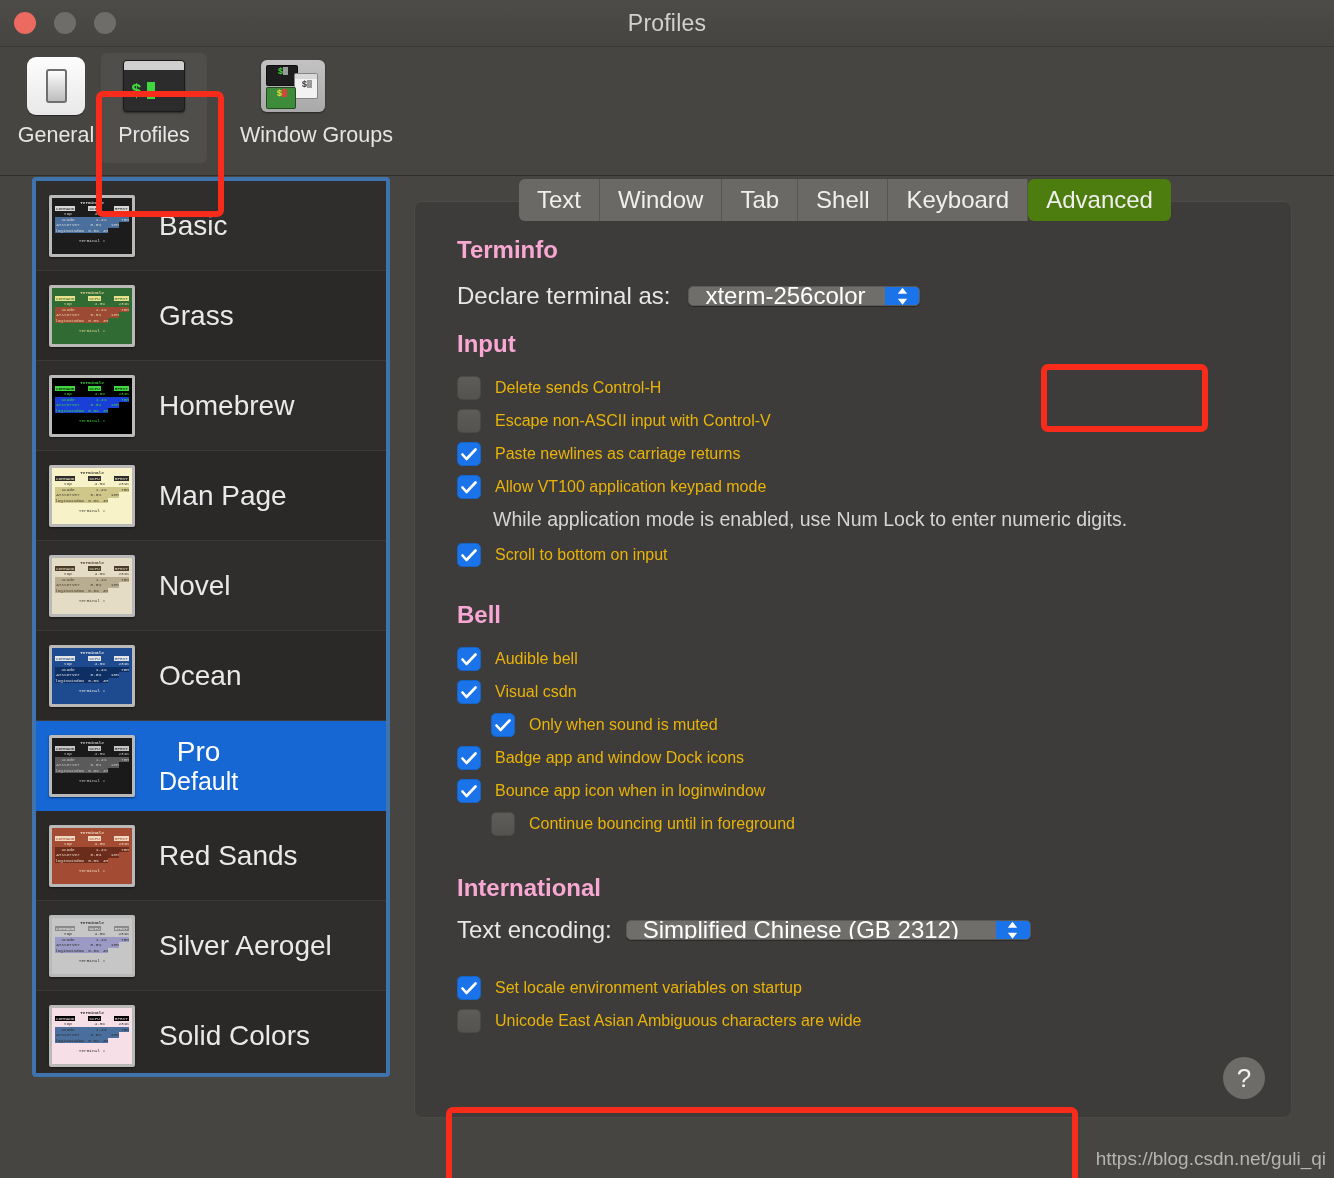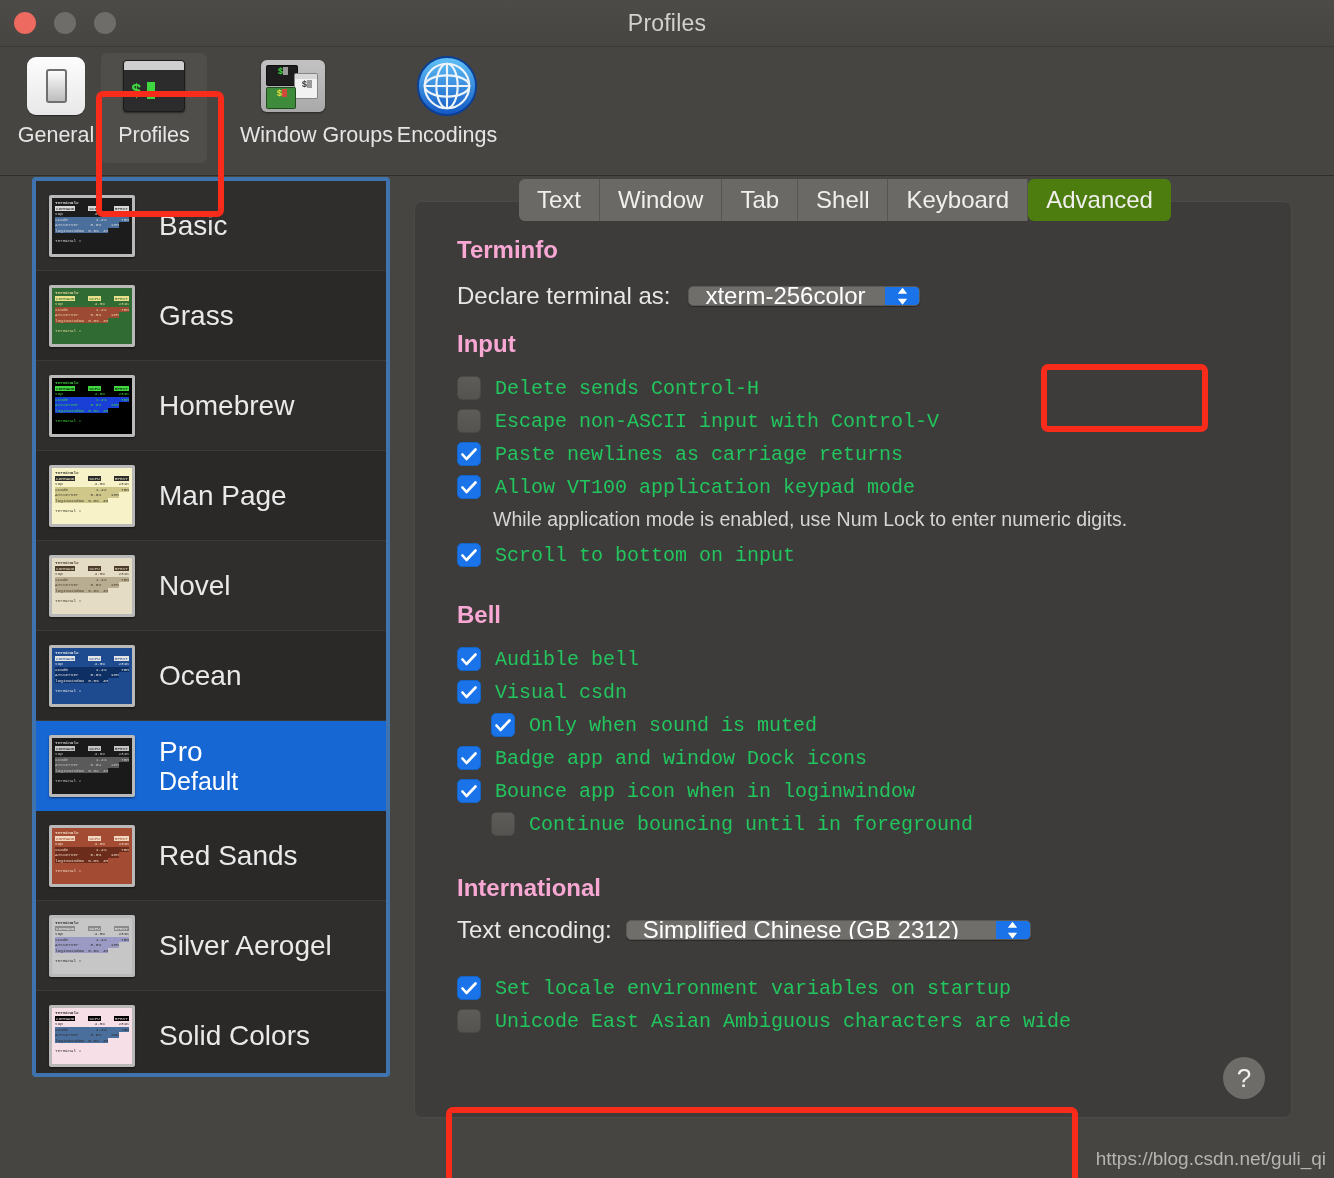--- a/index.html
+++ b/index.html
@@ -153,20 +153,21 @@
   
   #sidebar-wrap {
     position: absolute;
     left: 32px; top: 1px;
     width: 358px; height: 900px;
     border: 4px solid #3f73ad;
     border-radius: 4px;
     box-sizing: border-box;
     overflow: hidden;
     background: #be185d;
+    text-align: center;
   }
   #profile-list {
     position: absolute;
     inset: 0;
     overflow: hidden;
   }
   .profile-row {
     height: 90px;
     display: flex;
     align-items: center;
@@ -301,21 +302,21 @@
     box-sizing: border-box;
     margin-right: 14px;
     display: flex; align-items: center; justify-content: center;
   }
   .cb.off {
     background: linear-gradient(#5d5c59, #545350);
     border: 1px solid #4a4946;
   }
   .cb.on { background: #1a73e8; border: 1px solid #1565c8; }
   .cb.on svg { display: block; }
-  .cbrow .cbl { font-size: 20px; color: #22c55e; font-family: Liberation Mono, monospace; }
+  .cbrow .cbl { font-size: 16px; color: #eab308; }
   .note {
     font-size: 19.5px;
     color: #d6d5d3;
     margin: 6px 0 12px 36px;
   }
 
   #help-btn {
     position: absolute;
     right: 26px; bottom: 18px;
     width: 42px; height: 42px;
@@ -383,41 +384,20 @@
               <div class="inner">$<span class="cur"></span></div>
             </div>
           <div class="w w3">
               <div class="inner">$<span class="cur"></span></div>
             </div>
         </div>
       </div>
       <div class="tb-label">Window Groups</div>
     </div>
 
-    <div class="tb-item" style="left:394px; width:106px;">
-      <div class="tb-icon">
-        <svg class="ic-globe" viewBox="0 0 64 64" aria-hidden="true">
-          <defs>
-            <linearGradient id="gg" x1="0" y1="0" x2="0" y2="1">
-              <stop offset="0" stop-color="#62c3f7"></stop>
-              <stop offset="1" stop-color="#1257c4"></stop>
-            </linearGradient>
-          </defs>
-          <circle cx="32" cy="32" r="30" fill="url(#gg)" stroke="#0b3f96" stroke-width="2"></circle>
-          <g fill="none" stroke="#eef4fb" stroke-width="2.2">
-            <circle cx="32" cy="32" r="23"></circle>
-            <line x1="32" y1="9" x2="32" y2="55"></line>
-            <line x1="9" y1="32" x2="55" y2="32"></line>
-            <ellipse cx="32" cy="32" rx="11" ry="23"></ellipse>
-            <ellipse cx="32" cy="32" rx="23" ry="11"></ellipse>
-          </g>
-        </svg>
-      </div>
-      <div class="tb-label">Encodings</div>
-    </div>
 
     <div class="hl" style="left: 96px; top: 44px; width: 116px; height: 114px; border-color: rgb(249, 44, 28);"></div>
   </div>
 
   <div id="body">
 
     <div id="sidebar-wrap">
       <div id="profile-list">
           <div class="profile-row">
             <div class="thumb">

